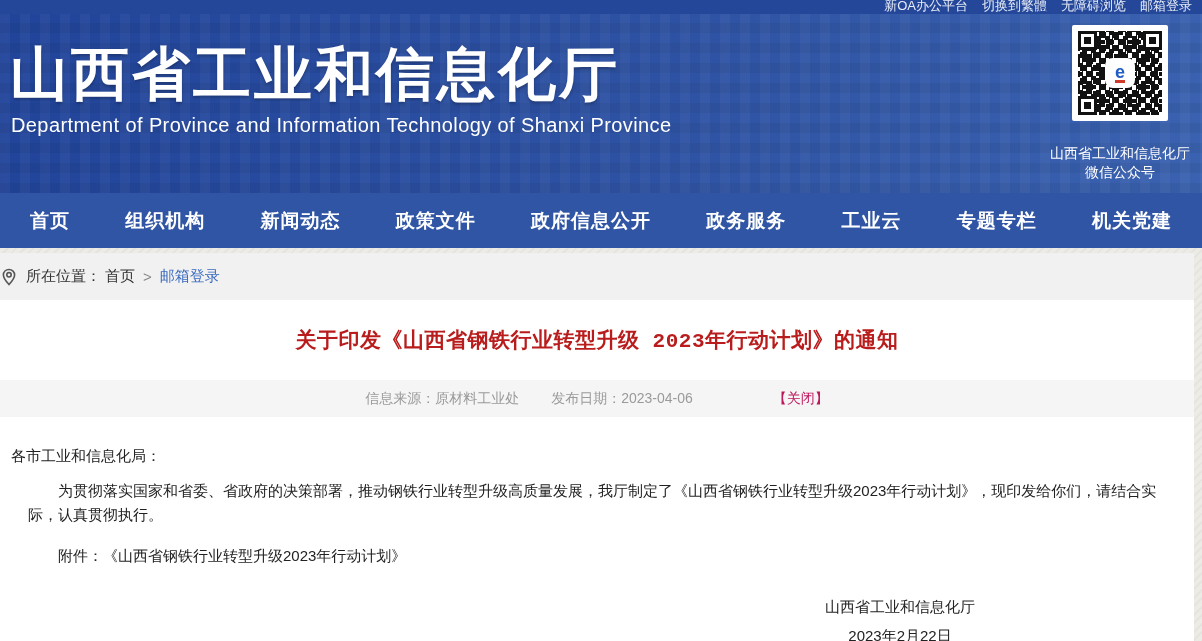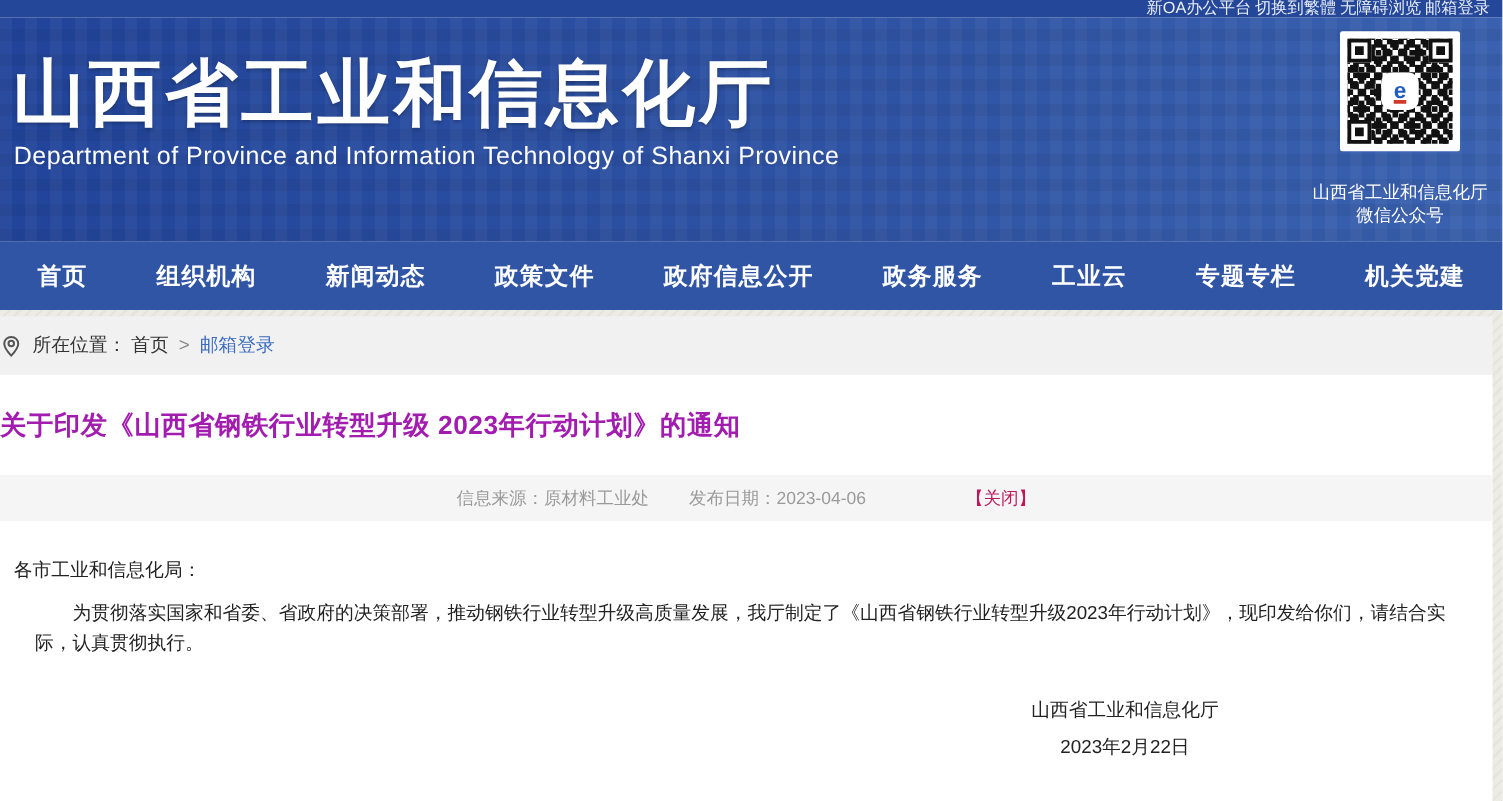--- a/index.html
+++ b/index.html
@@ -12,21 +12,21 @@
   .page { width:1202px; height:641px; position:relative;
     background:
       repeating-linear-gradient(135deg, rgba(0,0,0,0.03) 0 2px, transparent 2px 6px),
       #ecebe5;
   }
 
   
   .topbar {
     height:14px; background:#24479a; overflow:hidden;
     display:flex; justify-content:flex-end; align-items:flex-start;
-    padding-right:10px; gap:3px;
+    padding-right:10px; gap:14px;
   }
   .topbar span {
     color:#e8edf8; font-size:13px; line-height:20px; margin-top:-4px;
     white-space:nowrap; cursor:pointer;
   }
 
   
   .banner {
     position:relative; height:179px;
     background:
@@ -101,22 +101,22 @@
   }
   .crumb-band .pin { margin-right:8px; display:flex; }
   .crumb-label { color:#333; }
   .crumb-home { color:#333; cursor:pointer; margin-left:4px; }
   .crumb-sep { color:#888; margin:0 8px; }
   .crumb-current { color:#3a6bc0; cursor:pointer; }
 
   
   .content { width:1194px; background:#ffffff; height:341px; }
   .article-title {
-    text-align:left; padding-top:26px; padding-bottom:26px;
-    font-size:21px; font-weight:bold; color:#a21caf; letter-spacing:0.5px;
+    text-align:center; padding-top:26px; padding-bottom:26px;
+    font-size:21px; font-weight:bold; color:#b91c1c; letter-spacing:0.5px;font-family:Liberation Mono, monospace;
   }
   .meta-band {
     width:100%; height:37px; background:#f5f5f5;
     display:flex; justify-content:center; align-items:center; gap:32px;
     font-size:14px;
   }
   .meta-source, .meta-date { color:#9a9a9a; }
   .meta-close { color:#be185d; cursor:pointer;margin-left:48px; }
 
   .article-body { padding:0 28px; font-size:15px; color:#222; }
@@ -192,20 +192,21 @@
 
     <div class="meta-band">
       <span class="meta-source">信息来源：原材料工业处</span>
       <span class="meta-date">发布日期：2023-04-06</span>
       <span class="meta-close">【关闭】</span>
     </div>
 
     <div class="article-body">
       <p class="salutation">各市工业和信息化局：</p>
       <p class="para">为贯彻落实国家和省委、省政府的决策部署，推动钢铁行业转型升级高质量发展，我厅制定了《山西省钢铁行业转型升级2023年行动计划》，现印发给你们，请结合实际，认真贯彻执行。</p>
+      <p class="attach">附件：《山西省钢铁行业转型升级2023年行动计划》</p>
       <div class="sign-block">
         <div>山西省工业和信息化厅</div>
         <div>2023年2月22日</div>
       </div>
     </div>
   </main>
 
 </div>
 
 </body></html>

